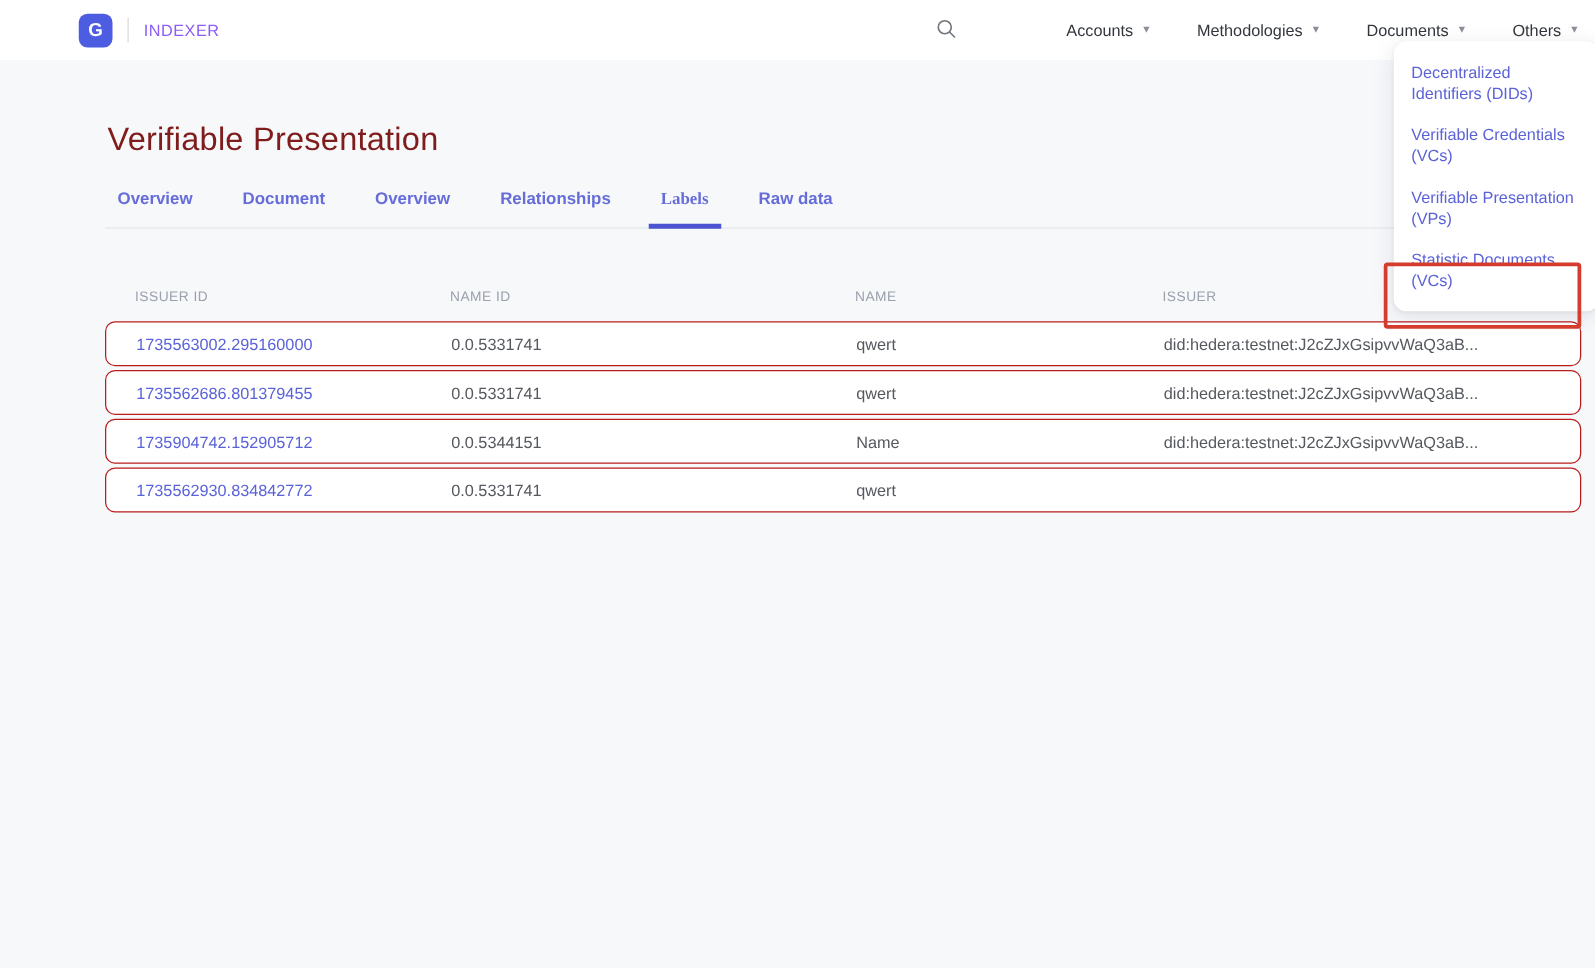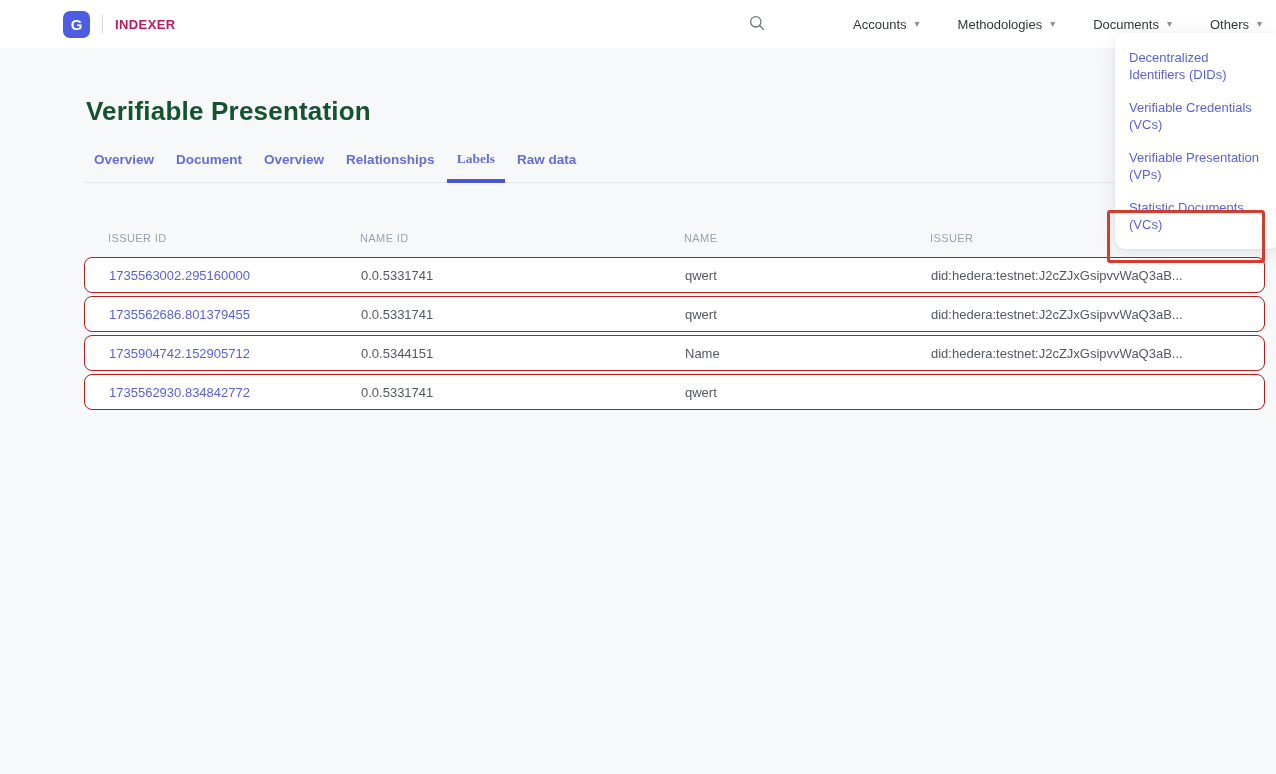--- a/index.html
+++ b/index.html
@@ -24,46 +24,45 @@
   }
   .brand { display: flex; align-items: center; gap: 12px; cursor: pointer; }
   .logo {
     width: 27px; height: 27px;
     background: #4c5de2;
     border-radius: 7px;
     display: flex; align-items: center; justify-content: center;
     color: #ffffff; font-weight: 700; font-size: 15px;
   }
   .brand-divider { width: 1px; height: 20px; background: #d8dade; }
-  .brand-name { font-weight: 700; font-size: 13px; letter-spacing: 0.4px; color: #be185d; }
+  .brand-name { font-weight: 400; font-size: 13px; letter-spacing: 0.4px; color: #8b5cf6; }
 
   .nav { display: flex; align-items: center; }
   .search-btn {
     background: none; border: none; cursor: pointer;
     display: flex; align-items: center; margin-right: 46px; padding: 4px;
   }
   .nav-item {
     display: flex; align-items: center; gap: 8px;
     font-size: 13px; color: #33373d; cursor: pointer;
     margin-left: 38px;
   }
   .caret { font-size: 10px; color: #8a8f98; line-height: 1; }
 
   
   .content { margin: 0 11px 0 84px; }
   .page-title {
     margin: 48px 0 0 2px;
-    font-size: 26px; font-weight: 700; color: #14532d;
+    font-size: 26px; font-weight: 400; color: #7f1d1d;
     letter-spacing: 0.2px;
   }
   .tabs {
-    display: flex; gap: 2px;
+    display: flex; gap: 20px;
     margin-top: 24px;
     border-bottom: 1px solid #e4e6eb;
-    align-items: center;
   }
   .tab {
     padding: 0 10px 12px;
     font-size: 13.5px; font-weight: 600;
     color: #666dd9; cursor: pointer;
     border-bottom: 4px solid transparent;
     margin-bottom: -1px;
   }
   .tab.active { border-bottom-color: #4a55cf; font-family: Liberation Serif, serif; }
 

